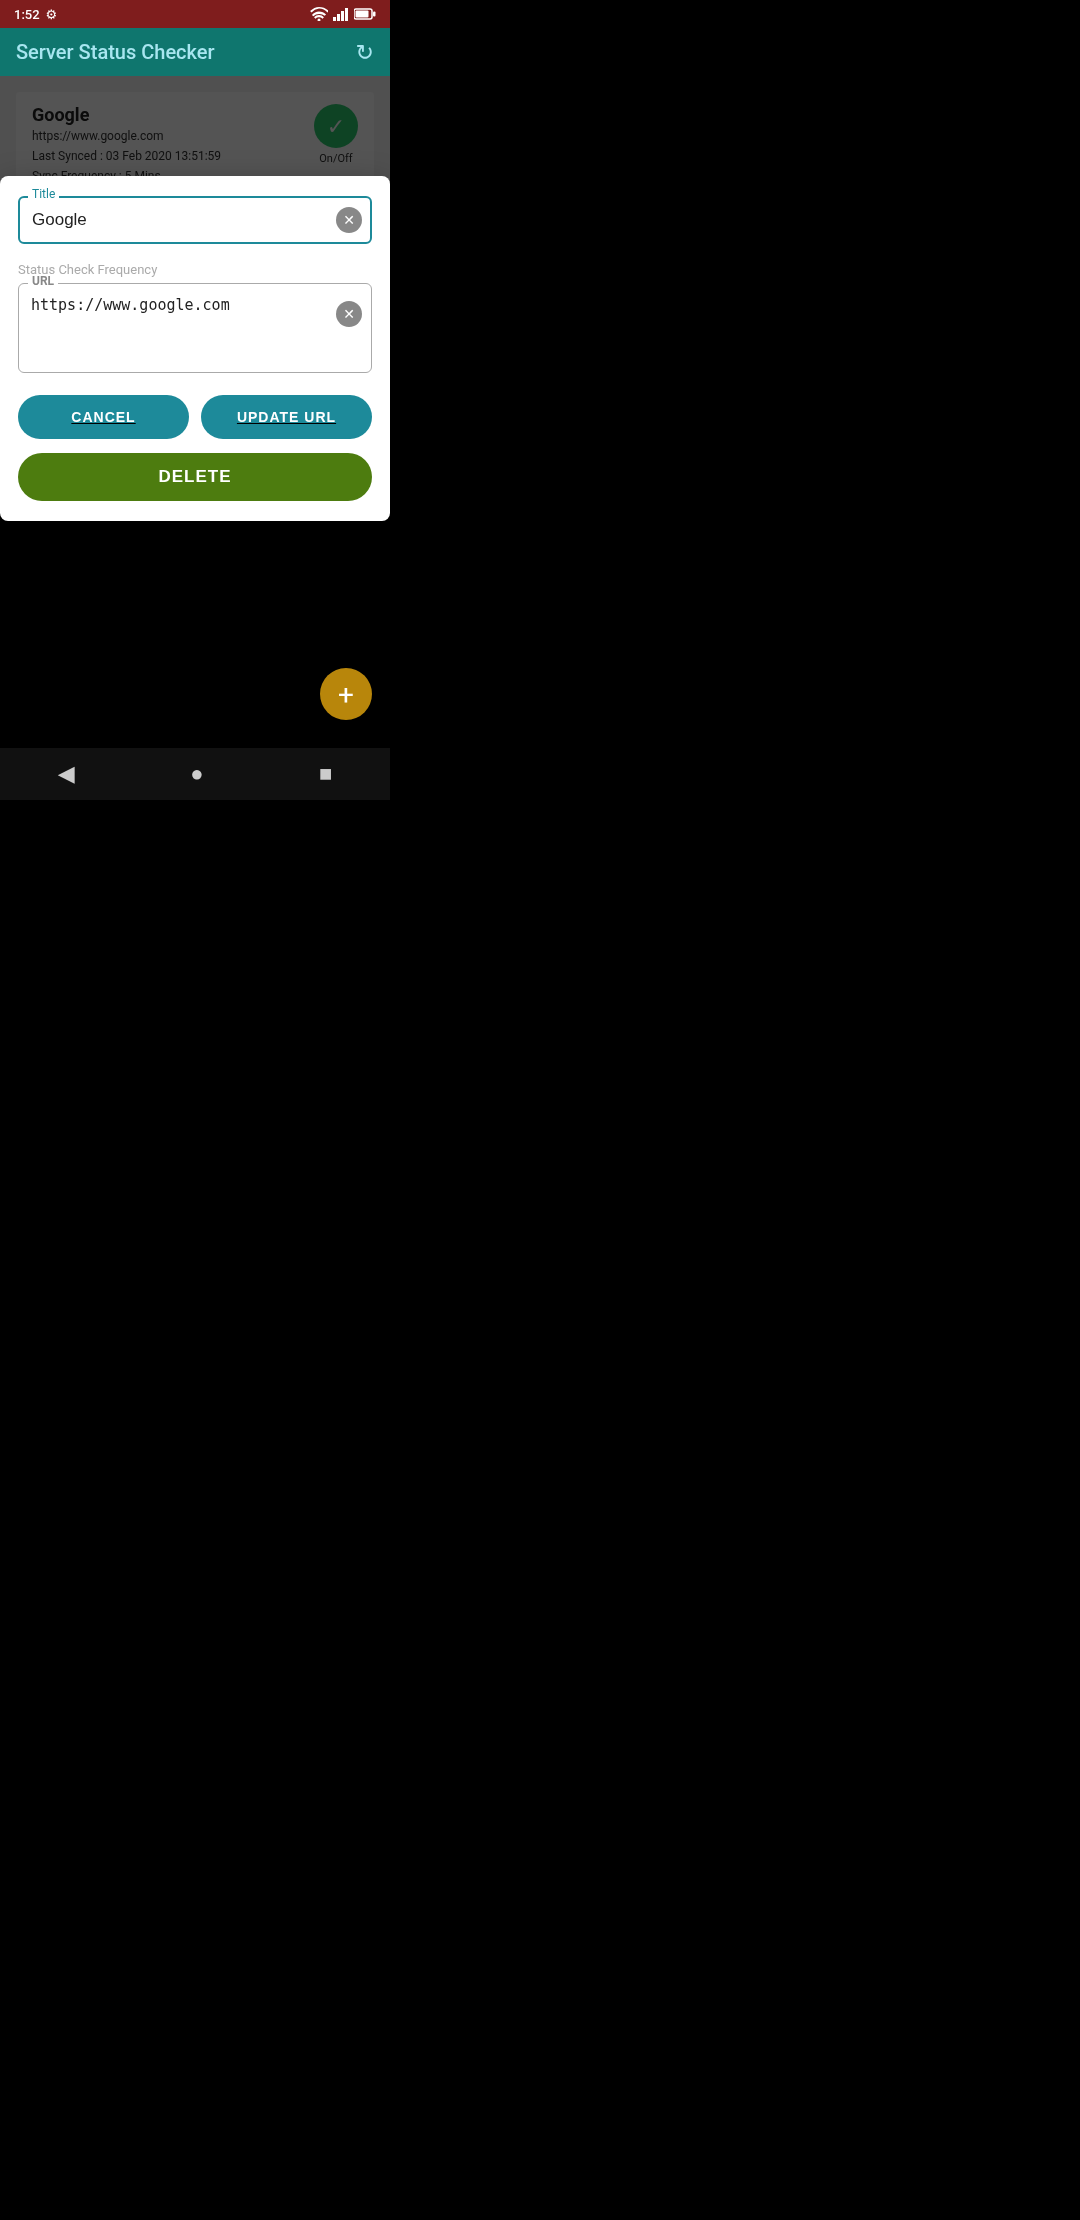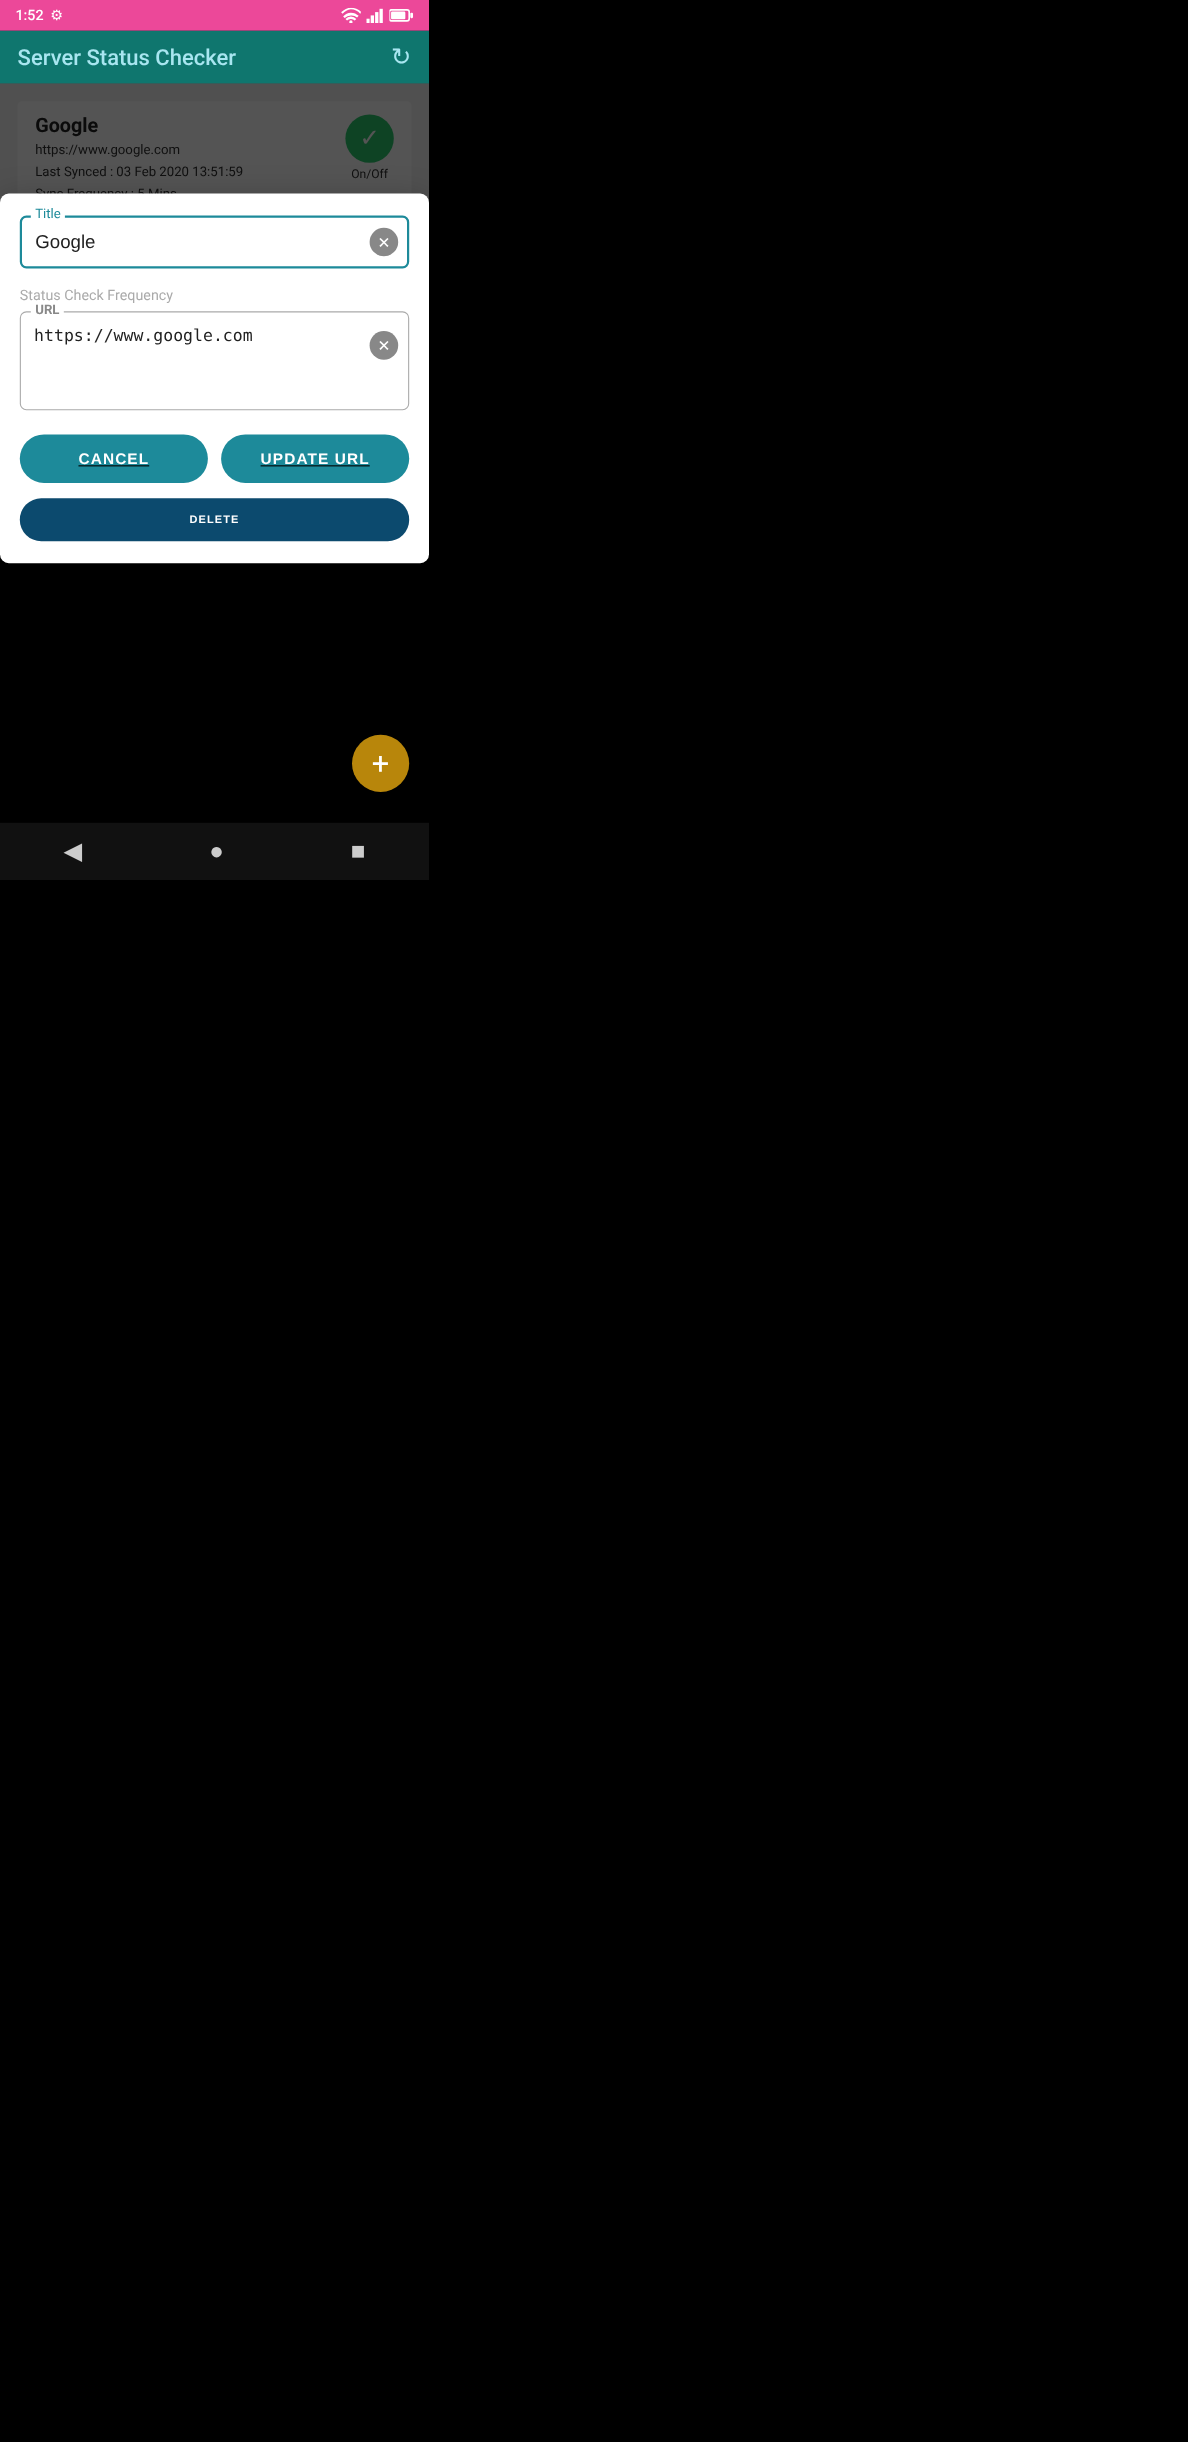--- a/index.html
+++ b/index.html
@@ -9,21 +9,21 @@
       width: 390px;
       height: 800px;
       font-family: 'Roboto', Arial, sans-serif;
       background: #000;
       overflow: hidden;
       position: relative;
     }
 
     
     .status-bar {
-      background: #ec4899;
+      background: #7f1d1d;
       height: 28px;
       display: flex;
       align-items: center;
       justify-content: space-between;
       padding: 0 14px;
       color: #fff;
       font-size: 13px;
       font-weight: 500;
     }
     .status-bar-left { display: flex; align-items: center; gap: 6px; }
@@ -216,25 +216,25 @@
       cursor: pointer;
       text-align: center;
     }
     .btn-teal {
       background: #1d8a9a;
       color: #fff;
     }
     .btn-delete {
       width: 100%;
       padding: 14px 0;
-      background: #0c4a6e;
+      background: #4d7c0f;
       color: #fff;
       border: none;
       border-radius: 28px;
-      font-size: 10px;
+      font-size: 17px;
       font-weight: 700;
       letter-spacing: 1px;
       cursor: pointer;
       text-align: center;
     }
 
     
     .fab {
       position: absolute;
       bottom: 80px;

